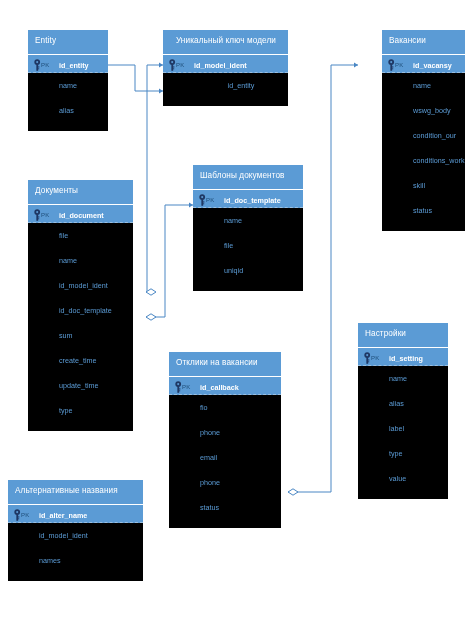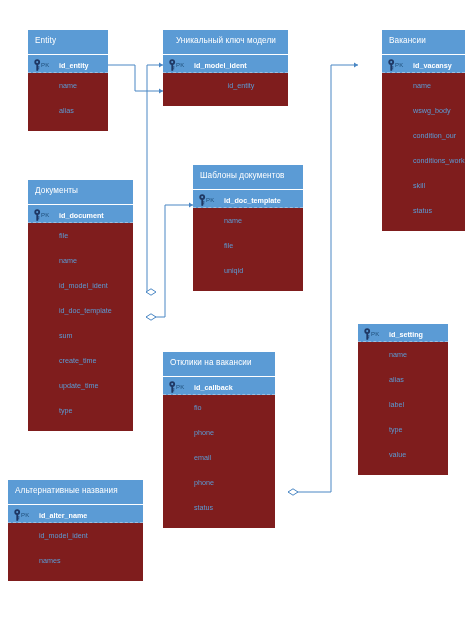--- a/index.html
+++ b/index.html
@@ -40,21 +40,21 @@
   }
   .tbl-pk .pk-label{
     position:absolute;left:13px;top:6.5px;
     font-size:6px;color:#1F4E79;letter-spacing:0.2px;
   }
   .tbl-pk .pk-name{
     position:absolute;left:31px;top:6px;
     font-size:7.2px;color:#ffffff;font-weight:600;white-space:nowrap;
   }
   .tbl-body{
-    background:#7f1d1d;
+    background:#000000;
     padding:0 0 8px 0;
   }
   .fld{
     height:25px;
     line-height:25px;
     padding-left:31px;
     font-size:7.2px;
     color:#5B9BD5;
     white-space:nowrap;
     box-sizing:border-box;
@@ -181,21 +181,21 @@
           </svg>
           <span class="pk-label">PK</span>
           <span class="pk-name">id_doc_template</span>
         </div>
         <div class="tbl-body">
           <div class="fld">name</div>
           <div class="fld">file</div>
           <div class="fld">uniqid</div>
         </div>
       </div>
-      <div class="table" style="left: 163px; top: 352px; width: 112px;">
+      <div class="table" style="left: 169px; top: 352px; width: 112px;">
         <div class="tbl-header">Отклики на вакансии</div>
         <div class="tbl-pk">
           <svg class="pk-key" viewBox="0 0 9 12">
             <circle cx="4.2" cy="3.1" r="2.9" fill="#1F3864"></circle>
             <circle cx="4.2" cy="3.1" r="1.05" fill="#5B9BD5"></circle>
             <rect x="3.35" y="5.2" width="1.8" height="6.6" fill="#1F3864"></rect>
             <rect x="5.1" y="7.4" width="1.3" height="1.1" fill="#1F3864"></rect>
             <rect x="5.1" y="9.3" width="1.1" height="1.0" fill="#1F3864"></rect>
           </svg>
           <span class="pk-label">PK</span>
@@ -203,20 +203,21 @@
         </div>
         <div class="tbl-body">
           <div class="fld">fio</div>
           <div class="fld">phone</div>
           <div class="fld">email</div>
           <div class="fld">phone</div>
           <div class="fld">status</div>
         </div>
       </div>
       <div class="table" style="left: 358px; top: 323px; width: 90px;">
+        <div class="tbl-header">Настройки</div>
         <div class="tbl-pk">
           <svg class="pk-key" viewBox="0 0 9 12">
             <circle cx="4.2" cy="3.1" r="2.9" fill="#1F3864"></circle>
             <circle cx="4.2" cy="3.1" r="1.05" fill="#5B9BD5"></circle>
             <rect x="3.35" y="5.2" width="1.8" height="6.6" fill="#1F3864"></rect>
             <rect x="5.1" y="7.4" width="1.3" height="1.1" fill="#1F3864"></rect>
             <rect x="5.1" y="9.3" width="1.1" height="1.0" fill="#1F3864"></rect>
           </svg>
           <span class="pk-label">PK</span>
           <span class="pk-name">id_setting</span>

